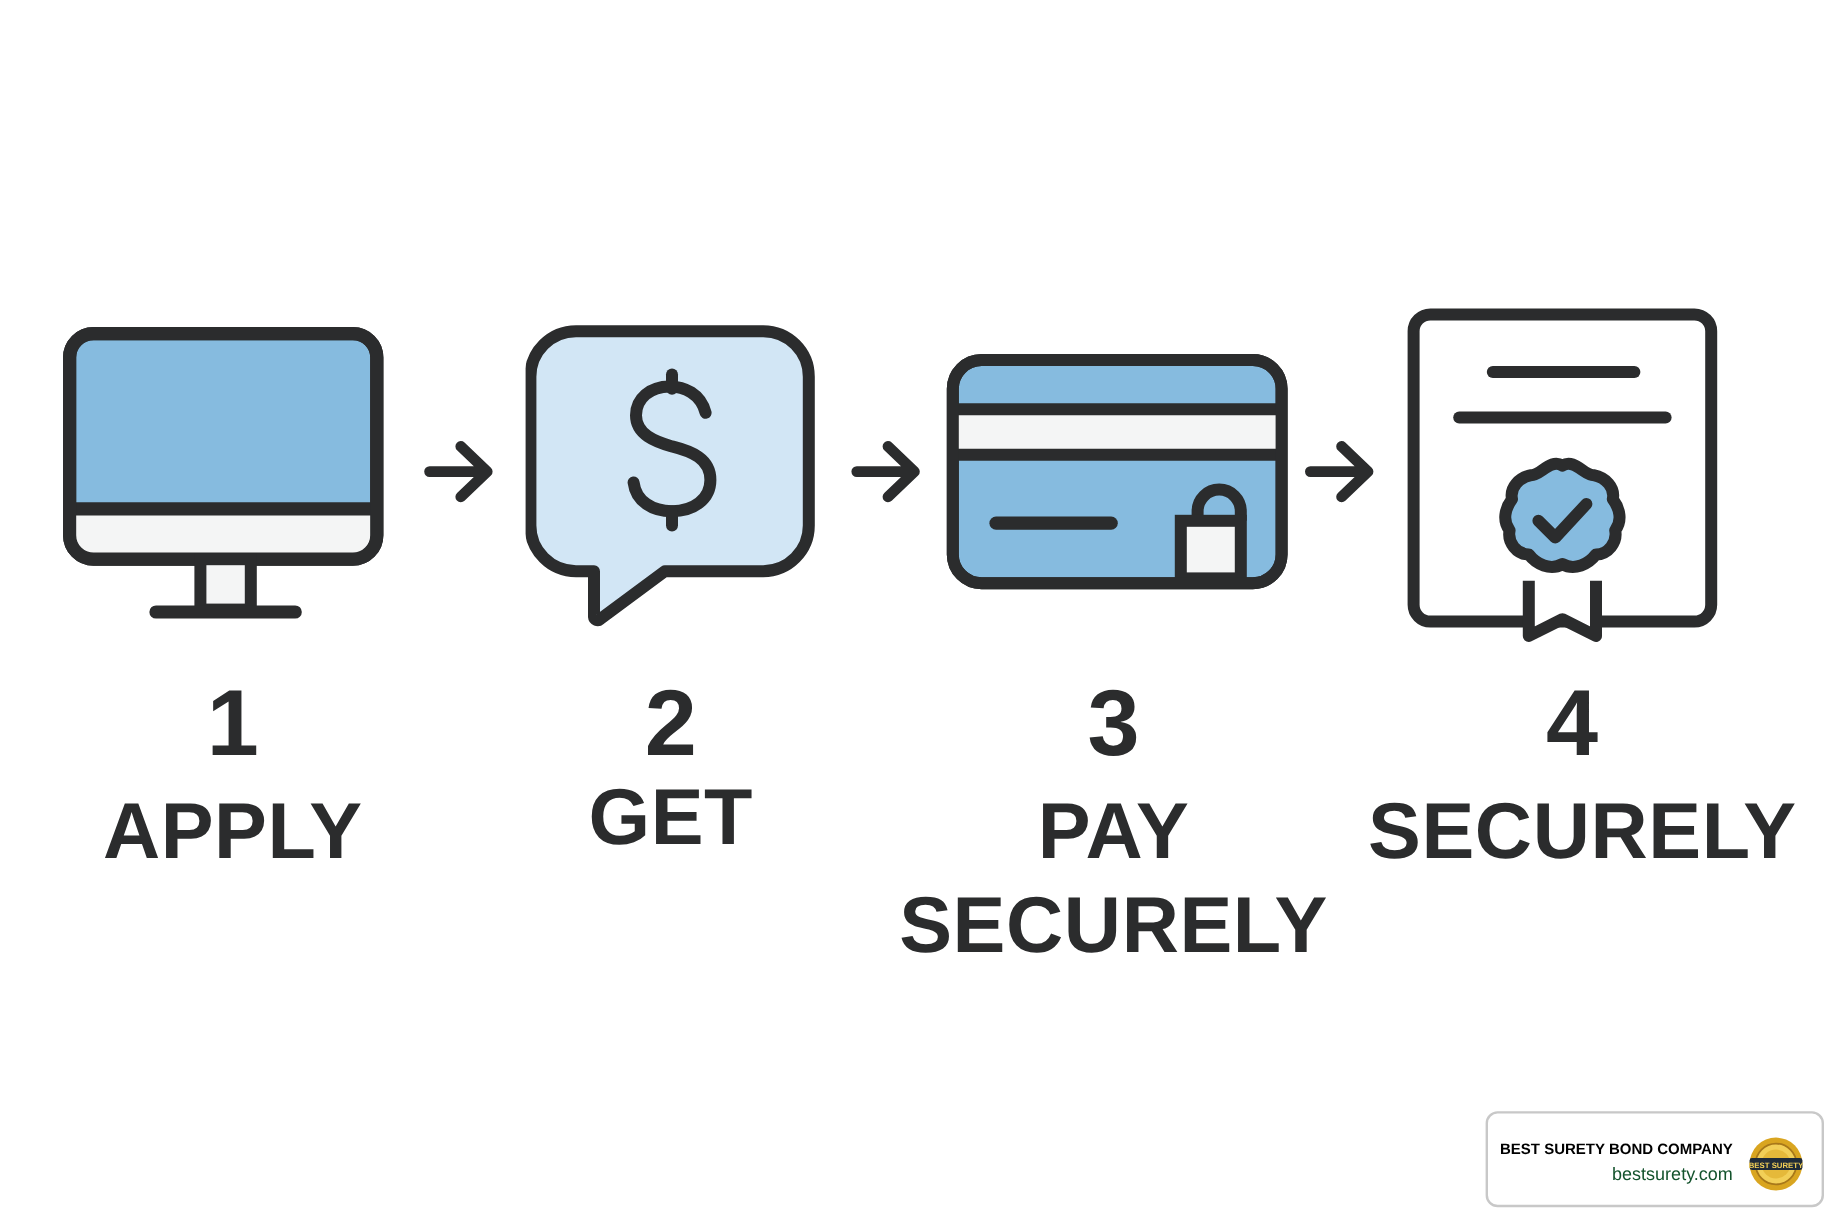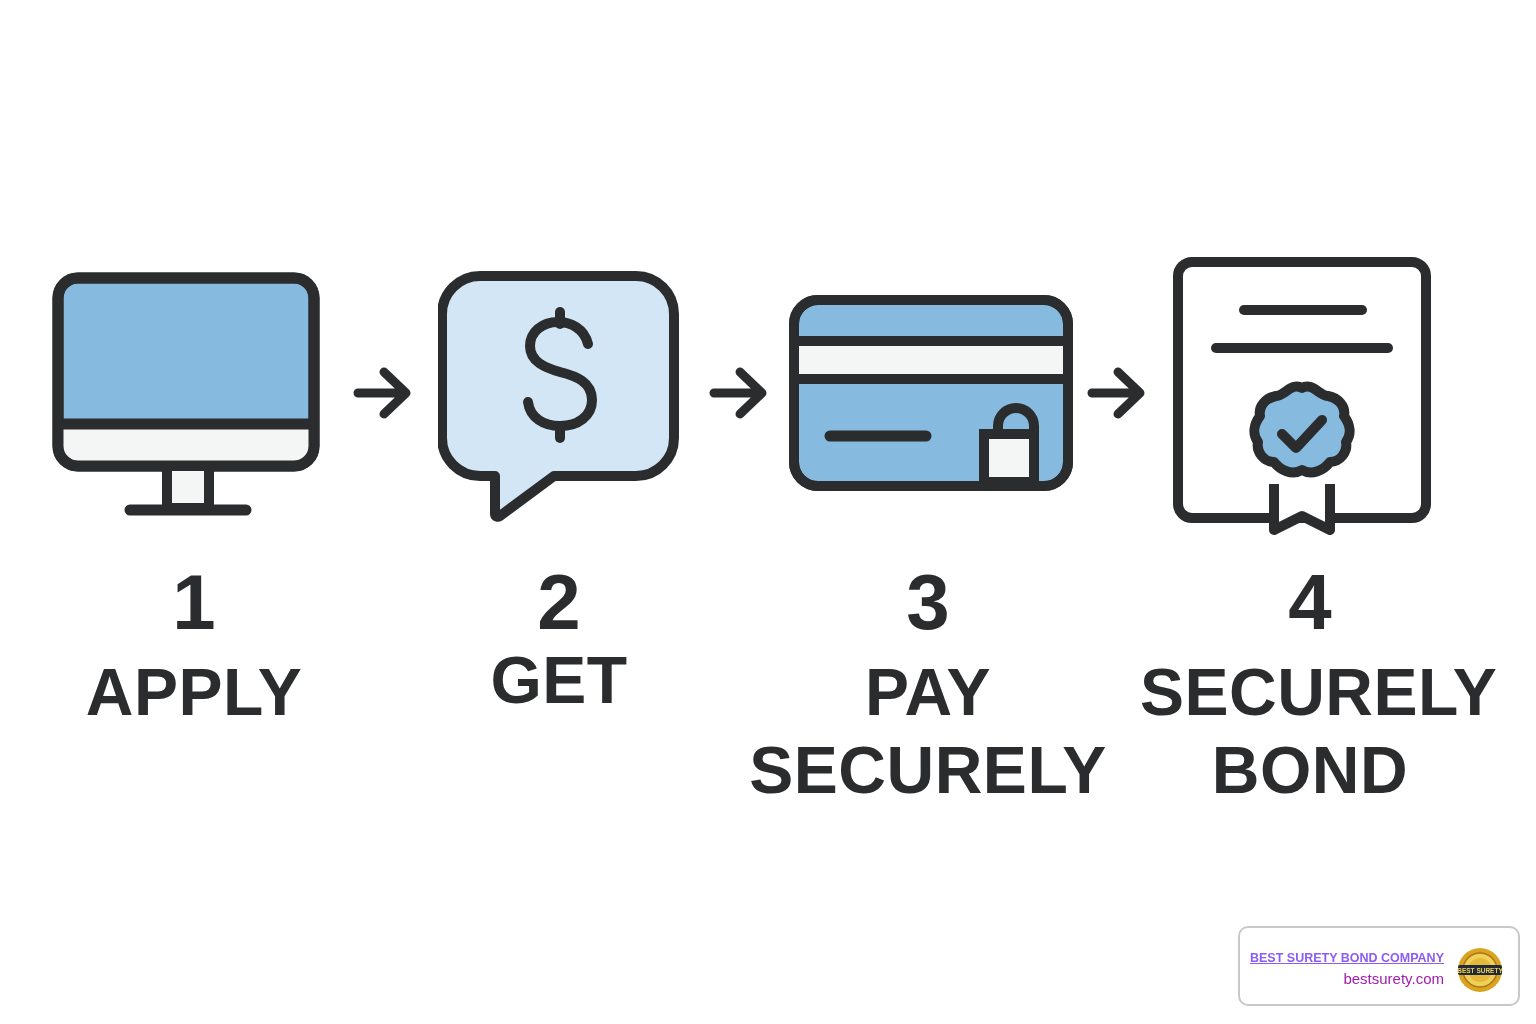--- a/index.html
+++ b/index.html
@@ -9,22 +9,22 @@
   }
   .icon { position:absolute; }
   .arrow { position:absolute; }
   .label-block { position:absolute; text-align:center; font-family:"Liberation Sans", sans-serif; font-weight:700; color:#2b2c2d; }
   .step-num { font-size:78px; line-height:78px; display:block; }
   .step-line { font-size:66px; line-height:78px; display:block; letter-spacing:0.5px; white-space:nowrap; }
   .badge {
     position:absolute; left:1238px; top:926px; width:282px; height:80px;
     border:2px solid #c8c8c8; border-radius:10px; background:#fff; box-sizing:border-box;
   }
-  .badge-title { position:absolute; right:74px; top:23px; font-size:12.5px; font-weight:700; color:#8b5cf6; white-space:nowrap;text-decoration:underline; }
-  .badge-url { position:absolute; right:74px; top:42px; font-size:15px; color:#a21caf; white-space:nowrap; }
+  .badge-title { position:absolute; right:74px; top:23px; font-size:12.5px; font-weight:700; color:#000000; white-space:nowrap; }
+  .badge-url { position:absolute; right:74px; top:42px; font-size:15px; color:#14532d; white-space:nowrap; }
   .seal { position:absolute; right:14px; top:18px; width:48px; height:48px; }
 </style>
 </head>
 <body>
 
 <svg class="icon" style="left:52px;top:272px" width="272" height="250" viewBox="0 0 272 250">
   <rect x="6" y="6" width="256" height="188" rx="20" fill="#86bbdf" stroke="#2b2c2d" stroke-width="11"></rect>
   <path d="M11 152 H257 V174 a15 15 0 0 1 -15 15 H26 a15 15 0 0 1 -15 -15 Z" fill="#f4f5f5"></path>
   <line x1="8" y1="152" x2="260" y2="152" stroke="#2b2c2d" stroke-width="11"></line>
   <rect x="6" y="6" width="256" height="188" rx="20" fill="none" stroke="#2b2c2d" stroke-width="11"></rect>
@@ -83,21 +83,20 @@
 
 <div class="label-block" style="left:728px;top:563px;width:400px;">
   <span class="step-num">3</span>
   <span class="step-line" style="margin-top:12px">PAY</span>
   <span class="step-line">SECURELY</span>
 </div>
 
 <div class="label-block" style="left:1140px;top:563px;width:340px;">
   <span class="step-num">4</span>
   <span class="step-line" style="margin-top:12px">SECURELY</span>
-  <span class="step-line">BOND</span>
 </div>
 
 <div class="badge">
   <span class="badge-title">BEST SURETY BOND COMPANY</span>
   <span class="badge-url">bestsurety.com</span>
   <svg class="seal" viewBox="0 0 48 48">
     <circle cx="24" cy="24" r="22" fill="#d9a520"></circle>
     <circle cx="24" cy="24" r="17" fill="#f2cf57" stroke="#a8781a" stroke-width="1.5"></circle>
     <circle cx="24" cy="24" r="12" fill="#e5b93a"></circle>
     <rect x="2" y="19" width="44" height="10" rx="2" fill="#1f2b38"></rect>

